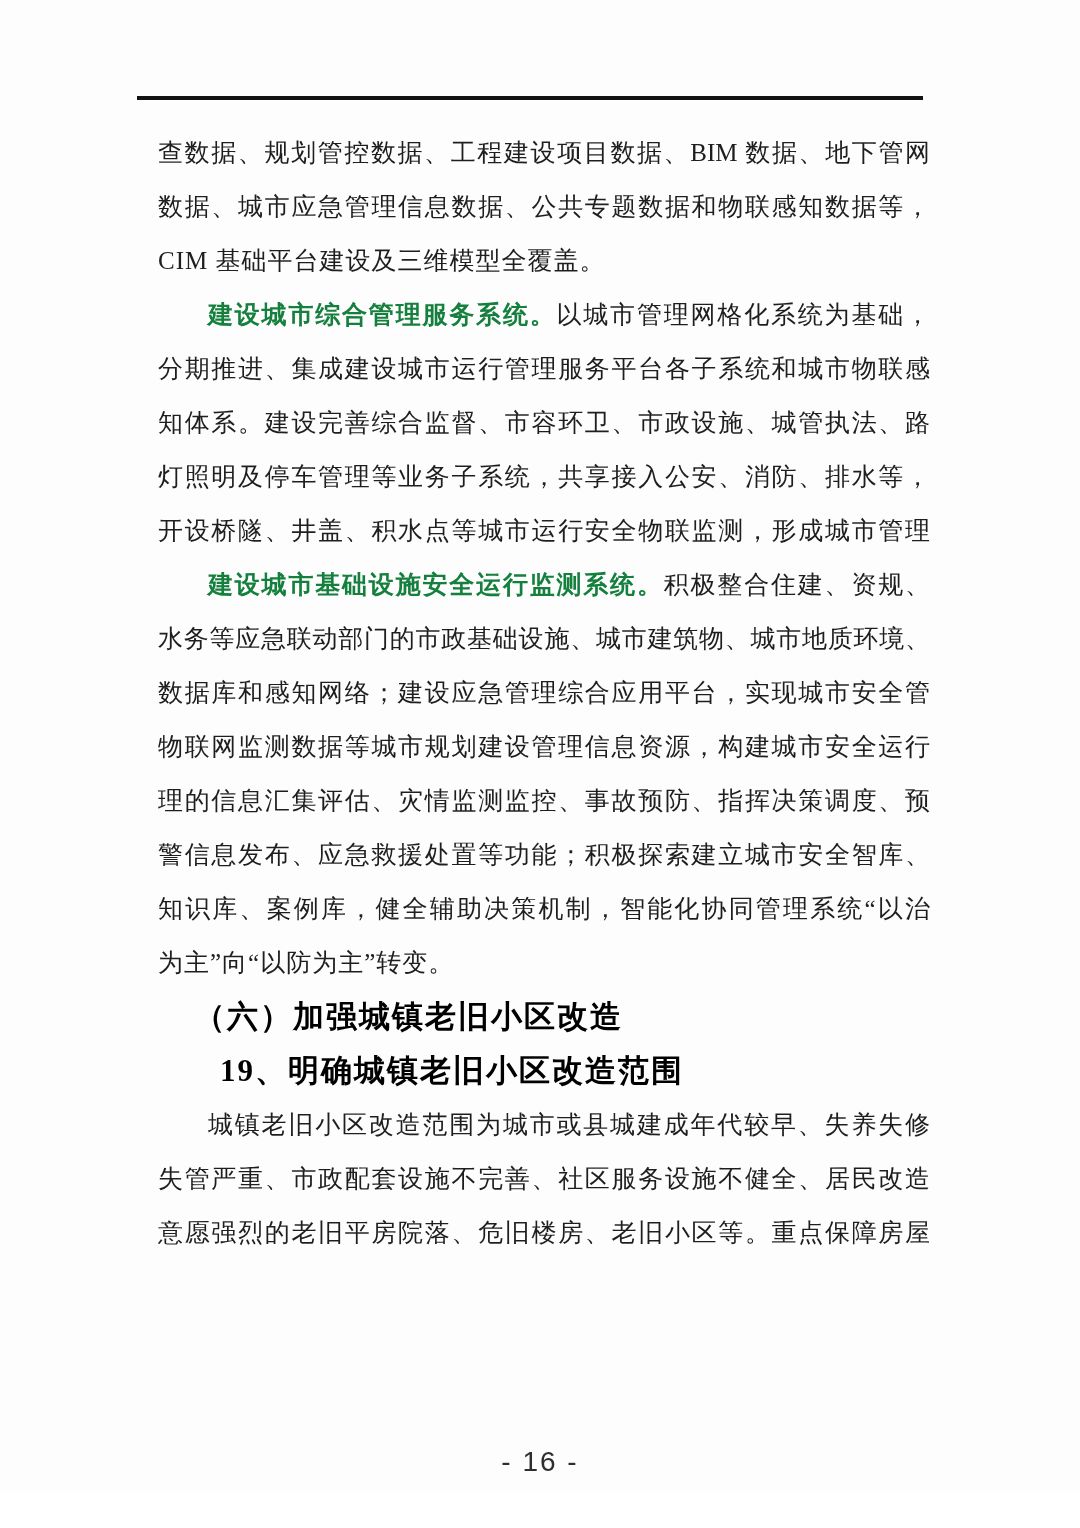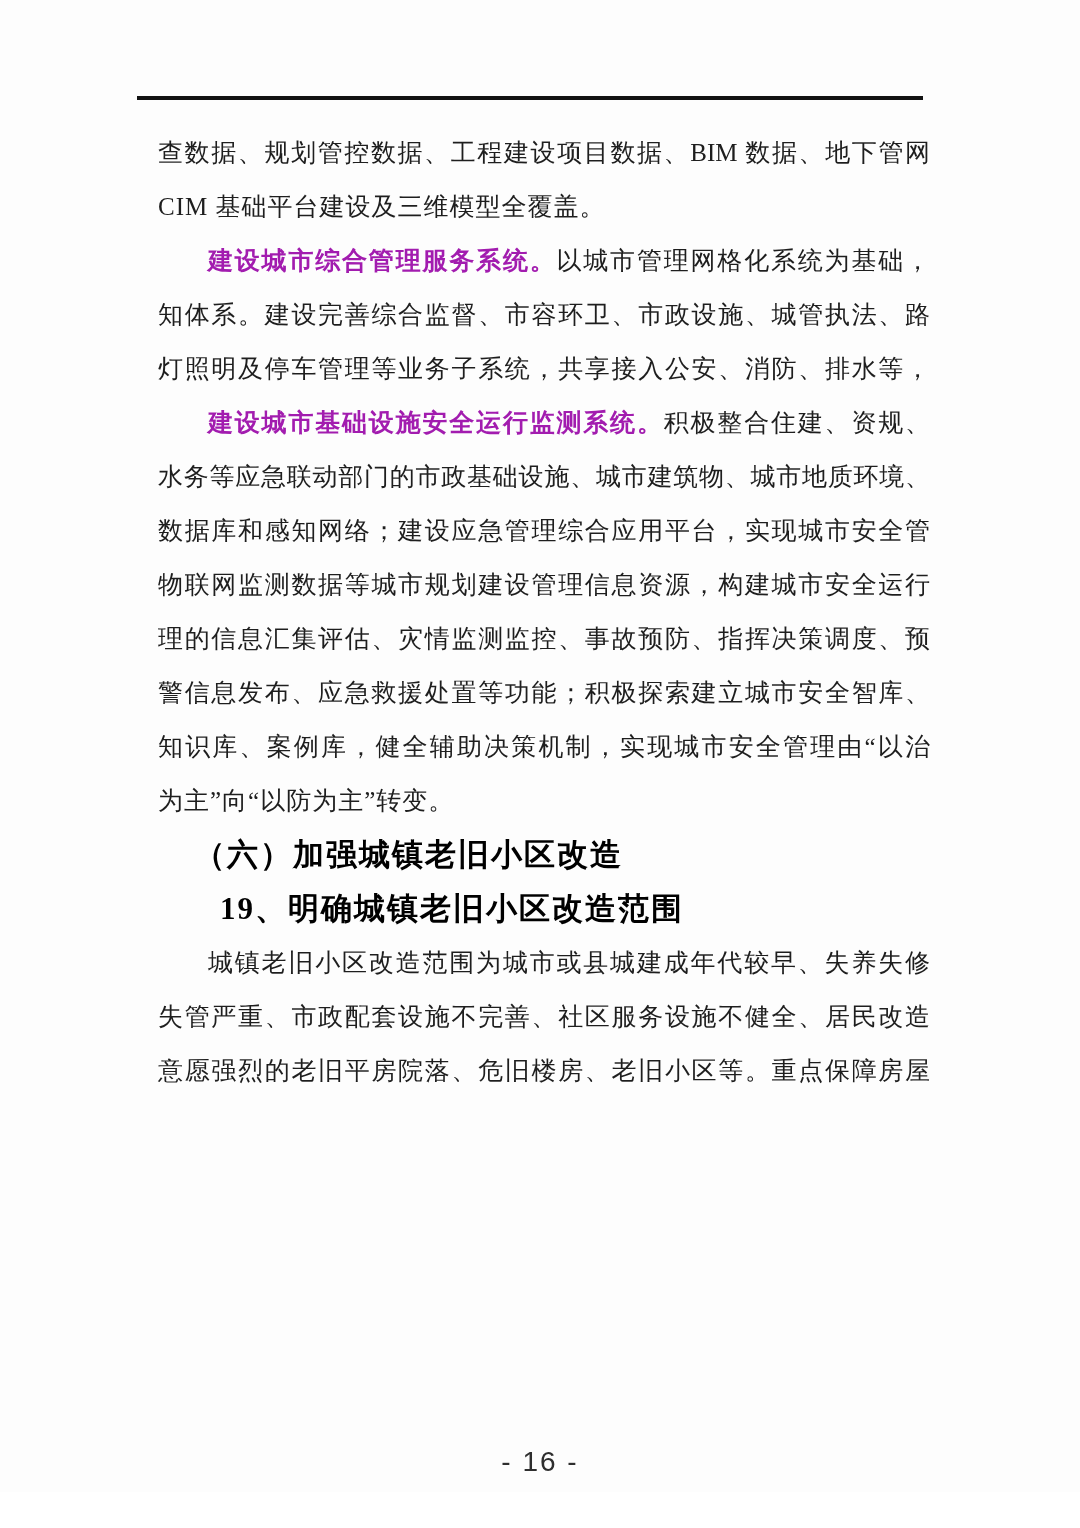--- a/index.html
+++ b/index.html
@@ -41,21 +41,21 @@
     white-space: normal;
     overflow: visible;
   }
   .line.fill {
     letter-spacing: 0;
     text-align-last: justify;
   }
   .line.indent { text-indent: 50px; }
   .lead-bold {
     font-weight: bold;
-    color: #a21caf;
+    color: #15803d;
   }
   .heading1 .line,
   .heading2 .line {
     font-weight: bold;
     font-size: 31px;
     color: #000000;
     letter-spacing: 2px;
     text-align-last: left;
   }
   .heading1 .line { padding-left: 36px; }
@@ -73,35 +73,38 @@
   }
 </style>
 </head>
 <body>
 
 <div class="page">
   <div class="header-rule"></div>
   <div class="content">
       <div class="block paragraph">
         <div class="line fill">查数据、规划管控数据、工程建设项目数据、BIM 数据、地下管网</div>
+        <div class="line fill">数据、城市应急管理信息数据、公共专题数据和物联感知数据等，</div>
         <div class="line">CIM 基础平台建设及三维模型全覆盖。</div>
       </div>
       <div class="block paragraph">
         <div class="line fill indent"><span class="lead-bold">建设城市综合管理服务系统。</span>以城市管理网格化系统为基础，</div>
+        <div class="line fill">分期推进、集成建设城市运行管理服务平台各子系统和城市物联感</div>
         <div class="line fill">知体系。建设完善综合监督、市容环卫、市政设施、城管执法、路</div>
         <div class="line fill">灯照明及停车管理等业务子系统，共享接入公安、消防、排水等，</div>
+        <div class="line fill">开设桥隧、井盖、积水点等城市运行安全物联监测，形成城市管理</div>
       </div>
       <div class="block paragraph">
         <div class="line fill indent"><span class="lead-bold">建设城市基础设施安全运行监测系统。</span>积极整合住建、资规、</div>
         <div class="line fill">水务等应急联动部门的市政基础设施、城市建筑物、城市地质环境、</div>
         <div class="line fill">数据库和感知网络；建设应急管理综合应用平台，实现城市安全管</div>
         <div class="line fill">物联网监测数据等城市规划建设管理信息资源，构建城市安全运行</div>
         <div class="line fill">理的信息汇集评估、灾情监测监控、事故预防、指挥决策调度、预</div>
         <div class="line fill">警信息发布、应急救援处置等功能；积极探索建立城市安全智库、</div>
-        <div class="line fill">知识库、案例库，健全辅助决策机制，实现城市安全管理由“以治</div>
+        <div class="line fill">知识库、案例库，健全辅助决策机制，智能化协同管理系统“以治</div>
         <div class="line">为主”向“以防为主”转变。</div>
       </div>
       <div class="block heading1">
         <div class="line">（六）加强城镇老旧小区改造</div>
       </div>
       <div class="block heading2">
         <div class="line">19、明确城镇老旧小区改造范围</div>
       </div>
       <div class="block paragraph">
         <div class="line fill indent">城镇老旧小区改造范围为城市或县城建成年代较早、失养失修</div>

